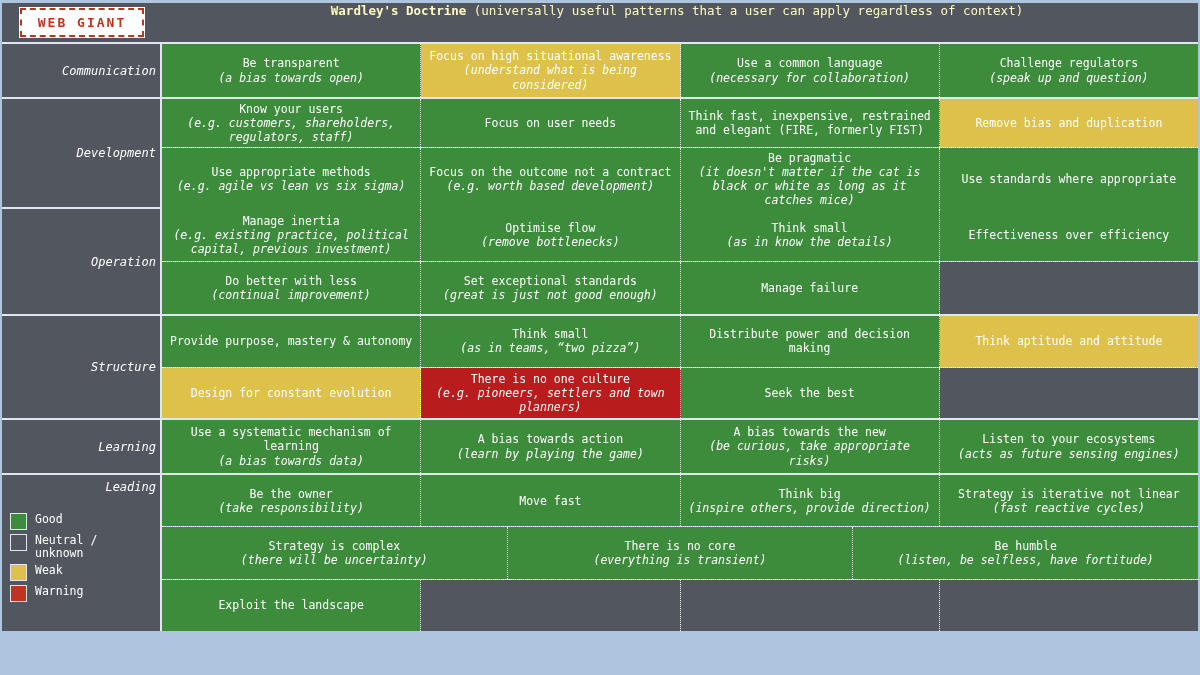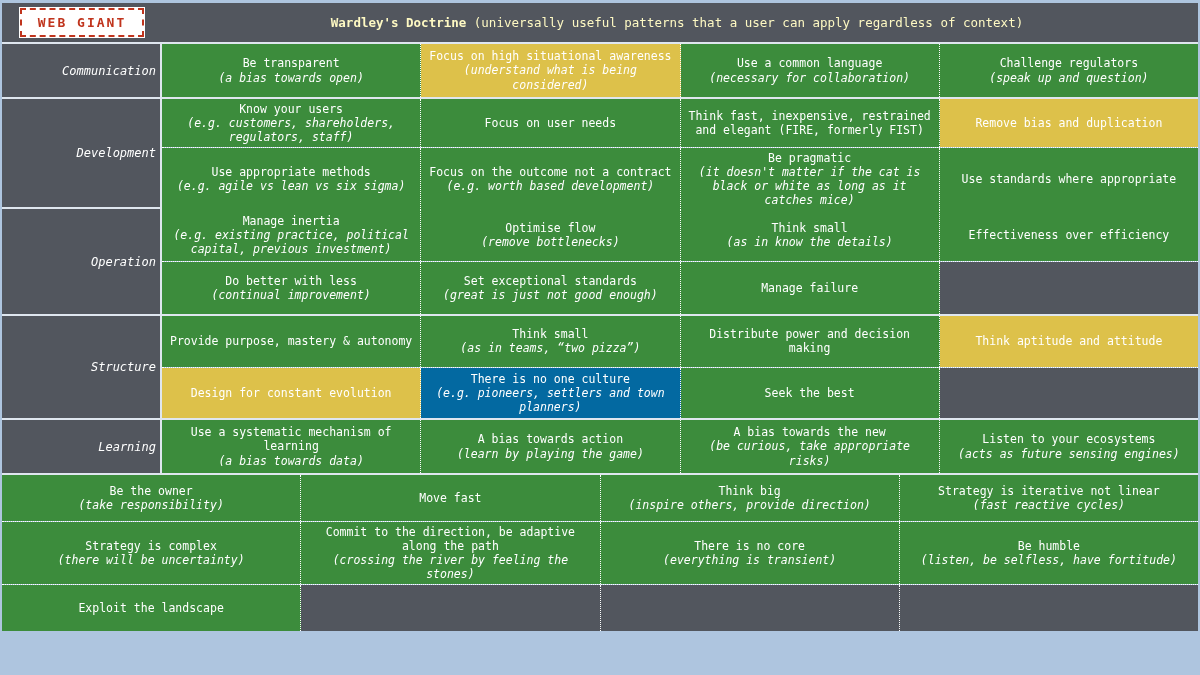--- a/index.html
+++ b/index.html
@@ -6,21 +6,21 @@
   body{
     width:1200px;height:675px;
     background:#aec5df;
     font-family:"DejaVu Sans Mono","Liberation Mono",monospace;
     overflow:hidden;
   }
   #page{position:relative;width:1200px;height:675px;box-sizing:border-box;padding:3px 2px 2px 2px;}
 
   
   .header{
-    display:flex;align-items:center;
+    display:flex;
     height:41px;background:#52565e;
     border-bottom:2px solid #dfe6ef;
     box-sizing:border-box;
   }
   .org-badge-wrap{width:160px;display:flex;justify-content:center;align-items:center;flex:0 0 160px;}
   .org-badge{
     background:#ffffff;color:#c0341d;
     border:2px dashed #c0341d;
     font-weight:bold;font-size:13px;letter-spacing:2px;
     padding:5px 16px;white-space:nowrap;
@@ -58,21 +58,21 @@
     text-align:center;color:#ffffff;
     font-size:11.5px;line-height:1.22;
     padding:3px 5px;box-sizing:border-box;
     border-right:1px dotted #ffffff;
     overflow:hidden;
   }
   .cell:last-child{border-right:none;}
   .cell i{font-style:italic;}
   .c-good{background:#3c8c3c;}
   .c-weak{background:#ddc14a;}
-  .c-warning{background:#0369a1;}
+  .c-warning{background:#b91c1c;}
   .c-neutral{background:#52565e;border-right-color:#ffffff;}
 
   
   .h-comm{height:53px;}
   .h-dev{height:108px;}
   .h-oper{height:105px;}
   .h-struct{height:102px;}
   .h-learn{height:53px;}
   .h-lead{height:156px;}
 
@@ -265,43 +265,62 @@
             <div class="cell c-good">
               <div><span>A bias towards the new</span><br><i>(be curious, take appropriate risks)</i></div>
             </div>
             <div class="cell c-good">
               <div><span>Listen to your ecosystems</span><br><i>(acts as future sensing engines)</i></div>
             </div>
           </div>
         </div>
       </div>
       <div class="band h-lead">
+        <div class="band-label leading-label">
+          <span>Leading</span>
+          <div class="legend">
+            <div class="legend-item">
+              <span class="swatch sw-good"></span>
+              <span class="legend-label">Good</span>
+            </div>
+            <div class="legend-item">
+              <span class="swatch sw-neutral"></span>
+              <span class="legend-label">Neutral /
+unknown</span>
+            </div>
+            <div class="legend-item">
+              <span class="swatch sw-weak"></span>
+              <span class="legend-label">Weak</span>
+            </div>
+            <div class="legend-item">
+              <span class="swatch sw-warning"></span>
+              <span class="legend-label">Warning</span>
+            </div>
+          </div>
+        </div>
         <div class="band-rows">
           <div class="row">
             <div class="cell c-good">
               <div><span>Be the owner</span><br><i>(take responsibility)</i></div>
             </div>
             <div class="cell c-good">
               <div><span>Move fast</span><br></div>
             </div>
             <div class="cell c-good">
               <div><span>Think big</span><br><i>(inspire others, provide direction)</i></div>
             </div>
             <div class="cell c-good">
               <div><span>Strategy is iterative not linear</span><br><i>(fast reactive cycles)</i></div>
             </div>
           </div>
           <div class="row">
             <div class="cell c-good">
               <div><span>Strategy is complex</span><br><i>(there will be uncertainty)</i></div>
             </div>
             <div class="cell c-good">
-              <div><span>Commit to the direction, be adaptive along the path</span><br><i>(crossing the river by feeling the stones)</i></div>
-            </div>
-            <div class="cell c-good">
               <div><span>There is no core</span><br><i>(everything is transient)</i></div>
             </div>
             <div class="cell c-good">
               <div><span>Be humble</span><br><i>(listen, be selfless, have fortitude)</i></div>
             </div>
           </div>
           <div class="row">
             <div class="cell c-good">
               <div><span>Exploit the landscape</span></div>
             </div>

